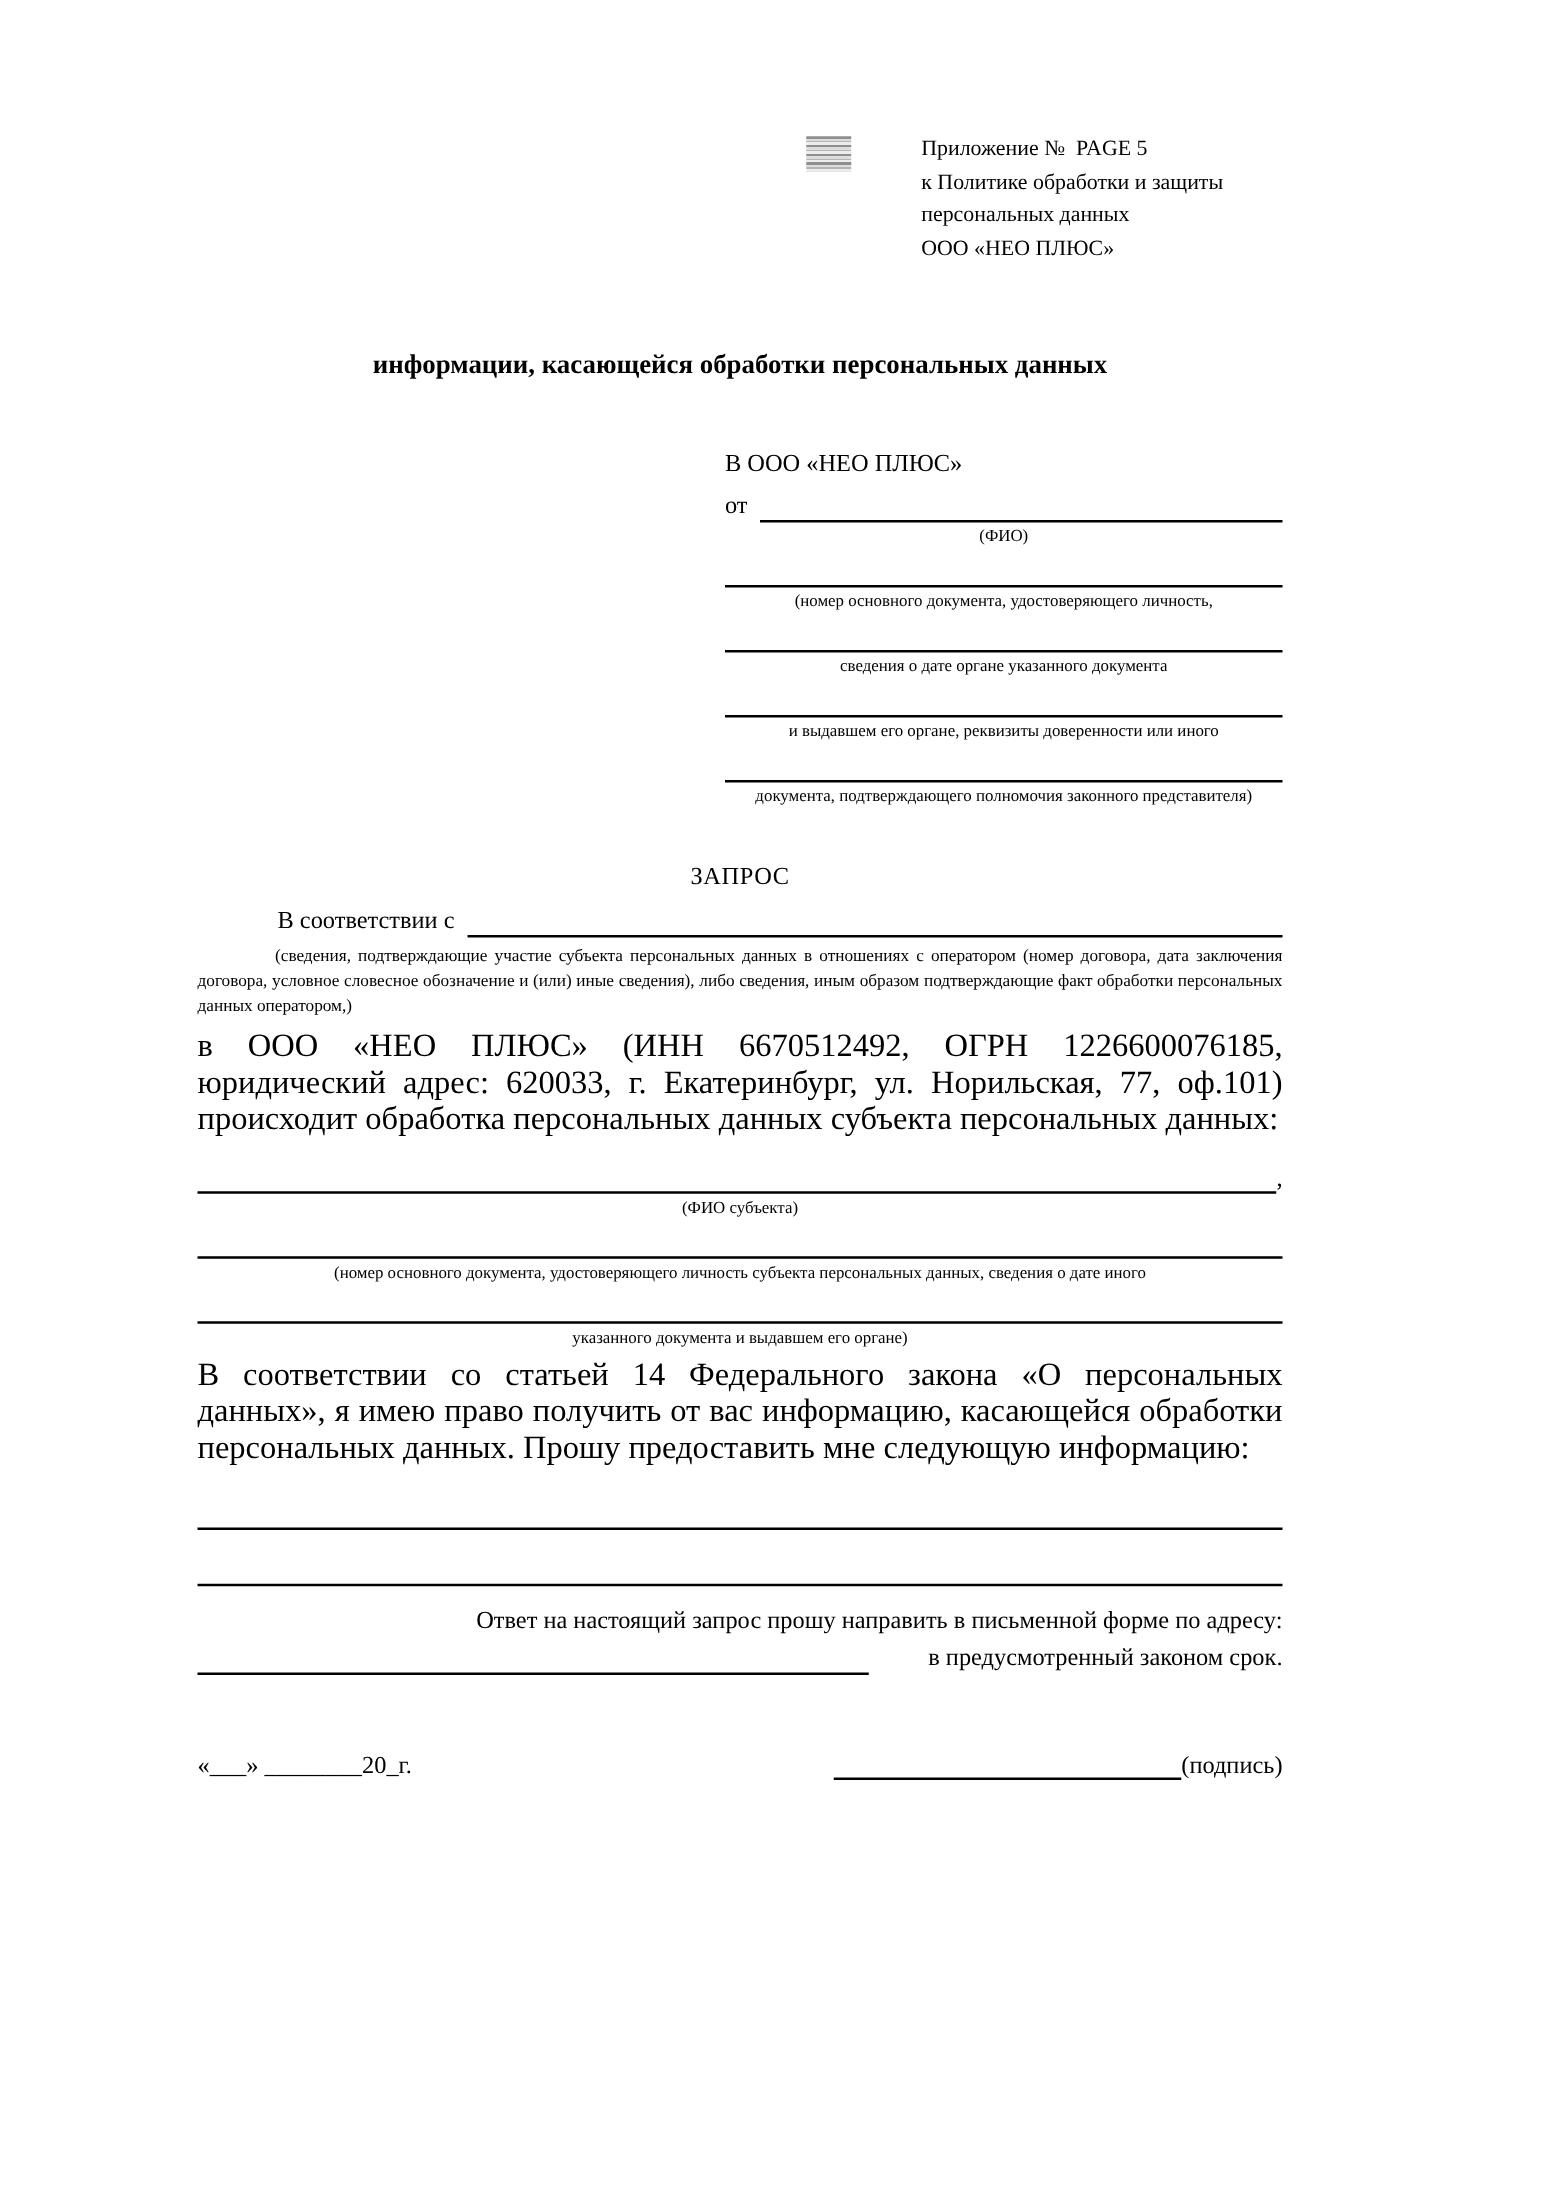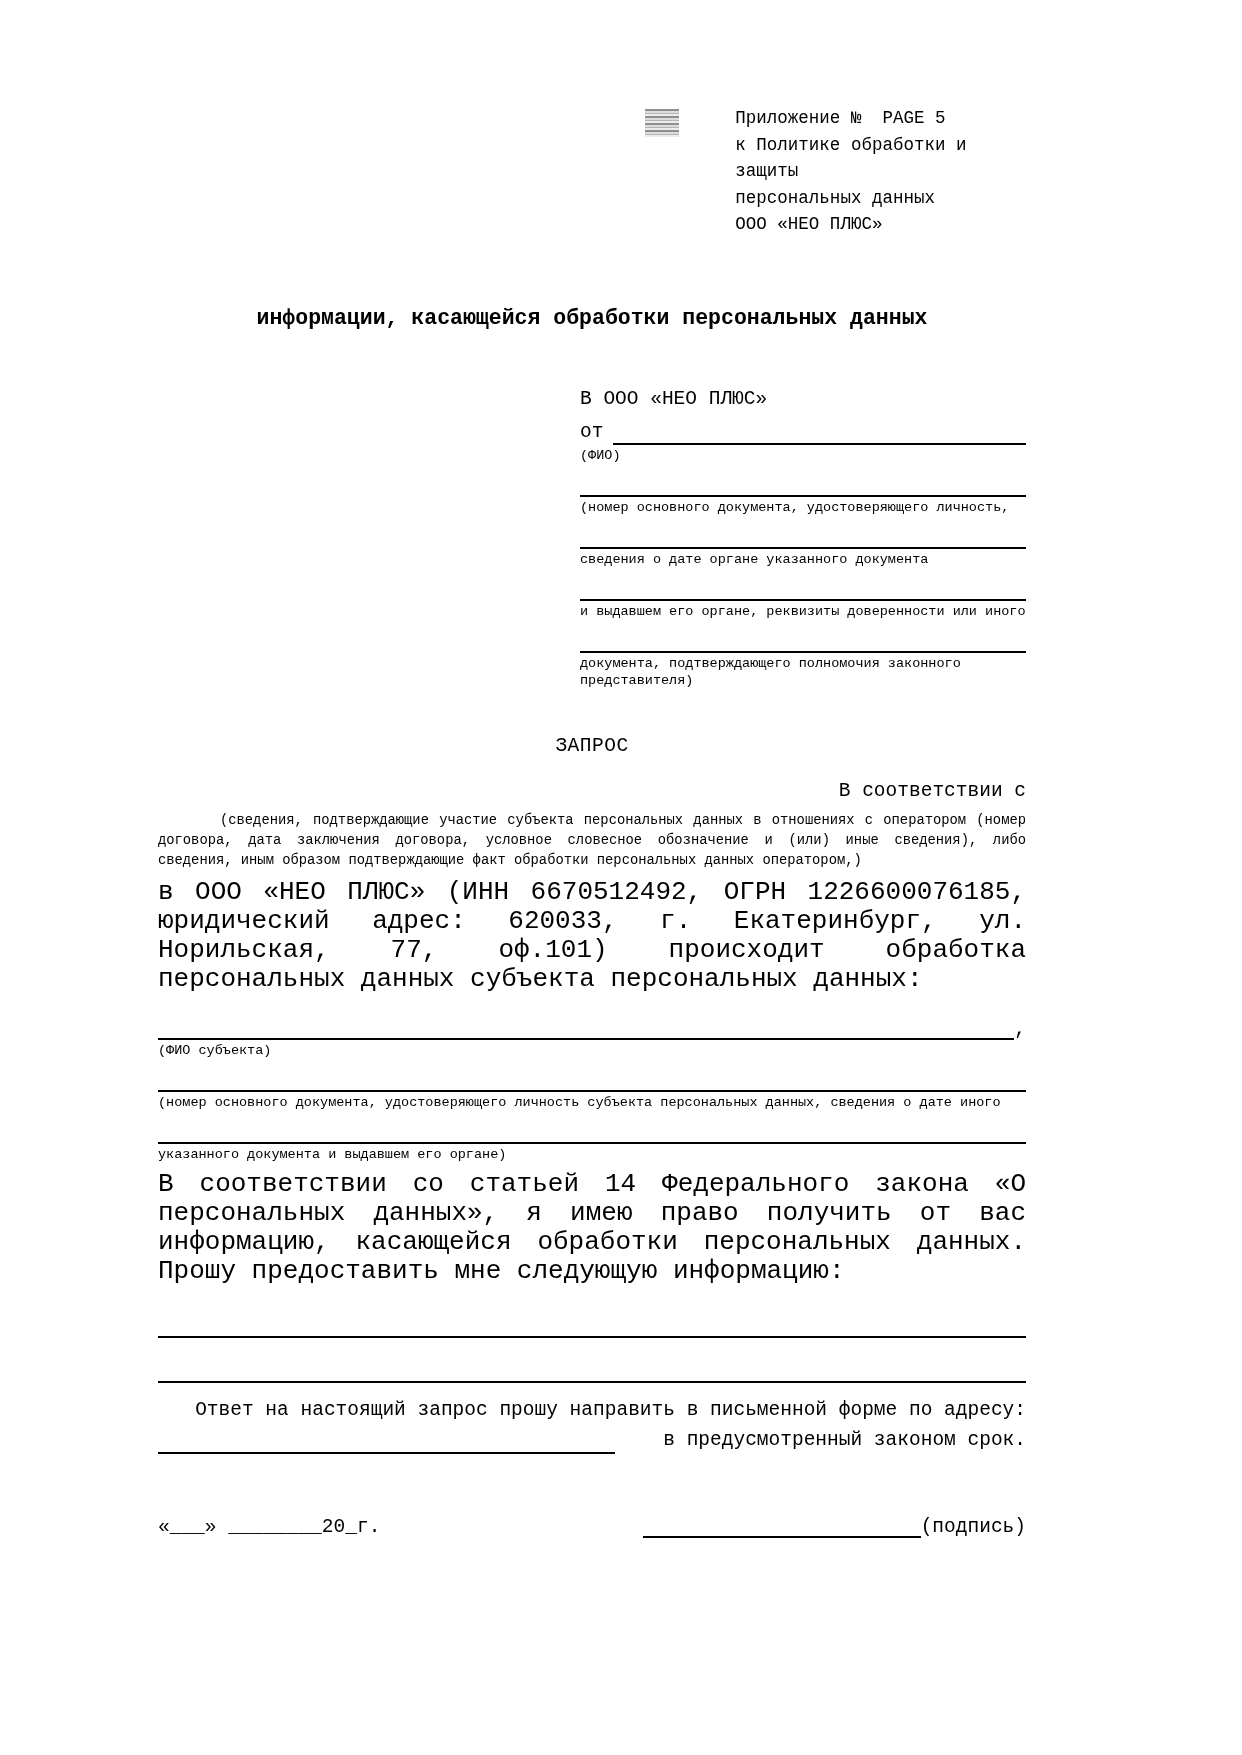--- a/index.html
+++ b/index.html
@@ -1,40 +1,40 @@
 <!DOCTYPE html>
 <html lang="ru"><head>
 <meta charset="utf-8">
 <style>
   html,body{margin:0;padding:0;background:#ffffff;}
   .page{
     width:1242px;height:1755px;box-sizing:border-box;background:#fff;color:#000;
-    font-family:Liberation Mono, monospace;
+    font-family:Liberation Serif, serif;
     padding:105px 216px 0 158px;overflow:hidden;position:relative;
   }
   .pre{white-space:pre;}
   
   .hdr-row{display:flex;align-items:flex-start;}
   .marker{
     width:36px;height:28px;margin-left:487px;margin-top:4px;
     background:repeating-linear-gradient(180deg,#8f8f8f 0 2px,#dcdcdc 2px 4px,#b5b5b5 4px 5px,#ececec 5px 7px);
   }
   .hdr-block{margin-left:56px;font-size:17.5px;line-height:26.5px;}
   
   .title{margin:64px 0 0 0;text-align:center;font-weight:bold;font-size:21.5px;line-height:32px;}
   
   .recipient{margin-left:422px;margin-top:52px;font-size:19.5px;line-height:26px;}
   .from-row{display:flex;align-items:flex-end;margin-top:7px;justify-content:center;}
   .from-row .uline{flex:1;margin-left:10px;}
   .uline{border-bottom:2px solid #000;}
-  .cap{font-size:13.5px;line-height:17px;text-align:left;margin-top:2px;}
+  .cap{font-size:13.5px;line-height:17px;text-align:center;margin-top:2px;}
   .fline{border-bottom:2px solid #000;margin-top:31px;}
   
   .zapros{text-align:center;font-size:19.5px;margin-top:46px;letter-spacing:0.5px;}
-  .accord{display:flex;align-items:flex-end;font-size:19.5px;margin-top:21px;line-height:26px;flex-direction:column;}
+  .accord{display:flex;align-items:flex-end;font-size:19.5px;margin-top:11px;line-height:26px;}
   .accord .lead{margin-left:64px;}
   .accord .uline{flex:1;margin-left:10px;}
   .fine{font-size:13.8px;line-height:20px;text-align:justify;text-indent:62px;margin:5px 0 0 0;}
   .body-p{font-size:26px;line-height:29px;text-align:justify;margin:7px 0 0 0;}
   .comma-row{display:flex;align-items:flex-end;font-size:19.5px;margin-top:20px;}
   .comma-row .uline{flex:1;height:24px;}
   .blank1{border-bottom:2px solid #000;margin-top:50px;}
   .blank2{border-bottom:2px solid #000;margin-top:43px;}
   .reply{font-size:19.5px;line-height:27px;text-align:right;margin-top:14px;}
   .reply2{display:flex;align-items:flex-end;font-size:19.5px;line-height:27px;margin-top:3px;gap:46px;}

